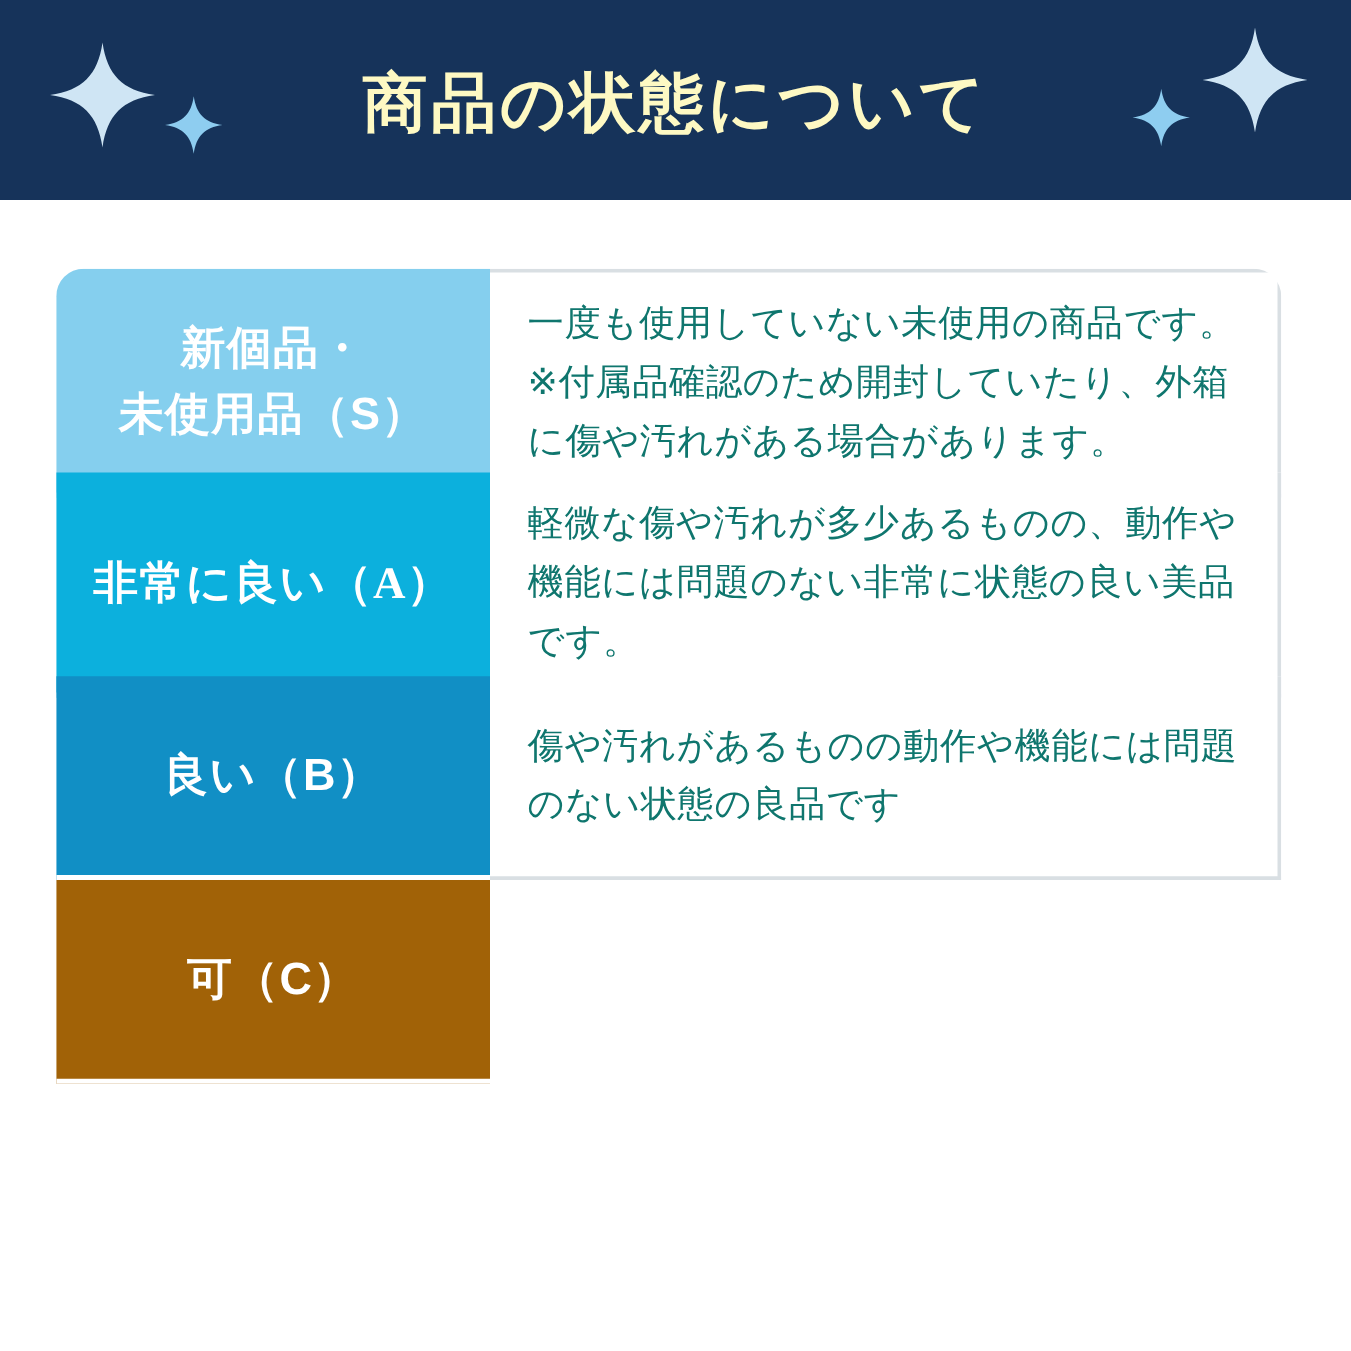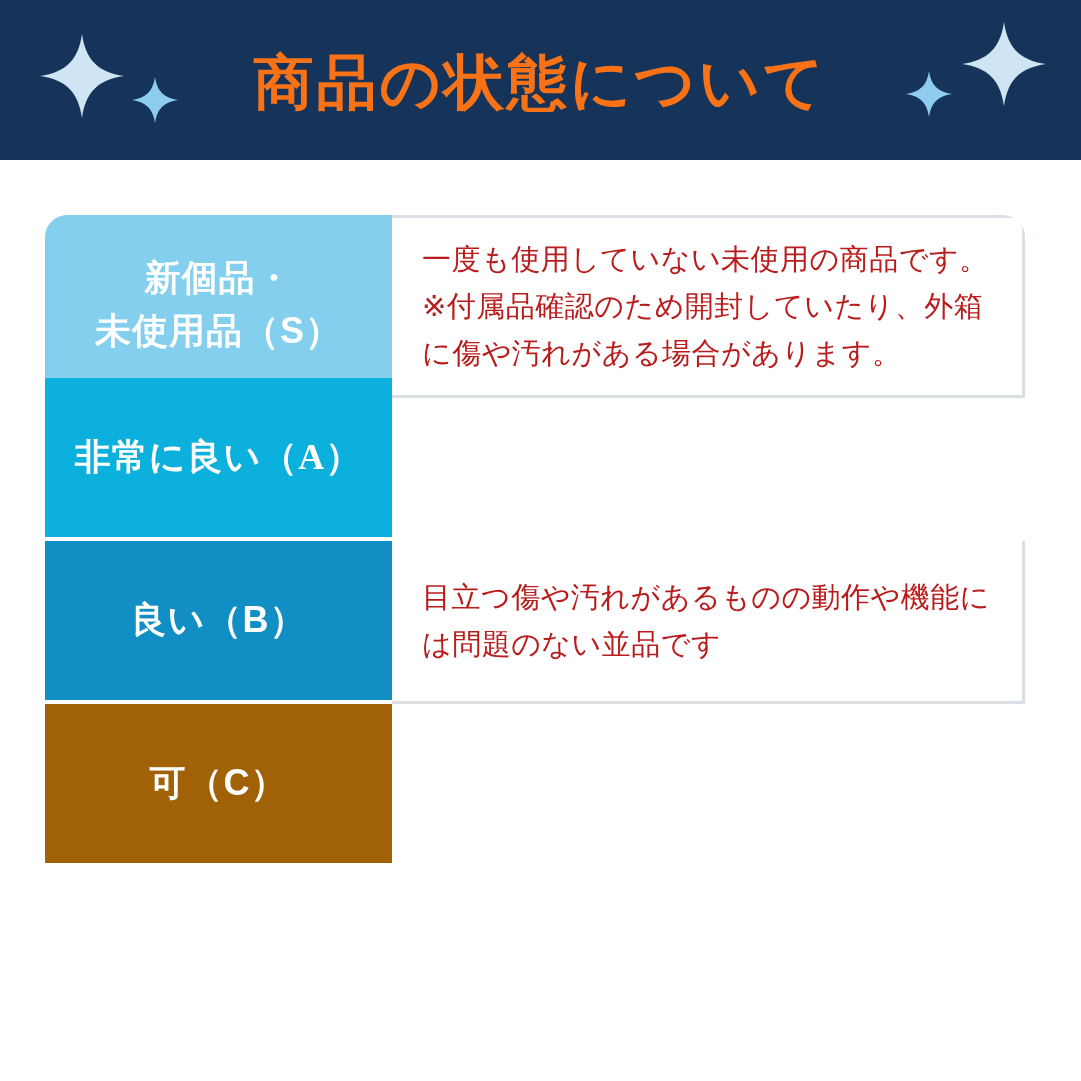--- a/index.html
+++ b/index.html
@@ -10,22 +10,22 @@
     overflow: hidden;
   }
   
   .header {
     position: relative;
     width: 1081px; height: 160px;
     background: #16335a;
     display: flex; align-items: center; justify-content: center;
   }
   .header-title {
-    color: #f97316;
-    font-size: 60px;
+    color: #fef9c3;
+    font-size: 52px;
     font-weight: bold;
     letter-spacing: 3px;
     white-space: nowrap;
     padding-top: 6px;
   }
   .sparkle-group { position: absolute; }
   .sparkle-group.left  { left: 40px;  top: 22px; width: 140px; height: 120px; }
   .sparkle-group.right { right: 30px; top: 18px; width: 145px; height: 120px; }
   .sparkle { position: absolute; }
   .sg-left  .sparkle-large { left: 0px;   top: 8px;  width: 84px; height: 92px; }
@@ -56,21 +56,21 @@
     background: #ffffff;
     border-right: 3px solid #d9dfe3;
     border-bottom: 3px solid #d9dfe3;
     display: flex; align-items: center;
     padding: 18px 24px 18px 30px;
   }
   .trow:first-child .desc-cell { border-top: 3px solid #d9dfe3; }
   .desc-text {
     font-size: 29px;
     line-height: 47px;
-    color: #b91c1c;
+    color: #0f766e;
     white-space: pre-line;
     letter-spacing: 0.5px;
   }
 </style>
 </head>
 <body>
 
 <div class="header">
   <div class="sparkle-group left sg-left">
     <svg class="sparkle sparkle-large" viewBox="0 0 100 100">
@@ -99,26 +99,29 @@
     <div class="grade-cell" style="background-color: rgb(133, 207, 238);">新個品・
 未使用品（S）</div>
     <div class="desc-cell">
       <div class="desc-text">一度も使用していない未使用の商品です。
 ※付属品確認のため開封していたり、外箱に傷や汚れがある場合があります。</div>
     </div>
   </div>
 
   <div class="trow">
     <div class="grade-cell" style="background-color: rgb(12, 176, 221); font-family: Liberation Serif, serif;">非常に良い（A）</div>
+    <div class="desc-cell">
+      <div class="desc-text">軽微な傷や汚れが多少あるものの、動作や機能には問題のない非常に状態の良い美品です。</div>
+    </div>
   </div>
 
   <div class="trow">
     <div class="grade-cell" style="background-color: rgb(17, 143, 197);">良い（B）</div>
     <div class="desc-cell">
-      <div class="desc-text">目立つ傷や汚れがあるものの動作や機能には問題のない並品です</div>
+      <div class="desc-text">傷や汚れがあるものの動作や機能には問題のない状態の良品です</div>
     </div>
   </div>
 
   <div class="trow">
     <div class="grade-cell" style="background-color: #a16207;">可（C）</div>
   </div>
 
   <div class="trow">
   </div>
 

